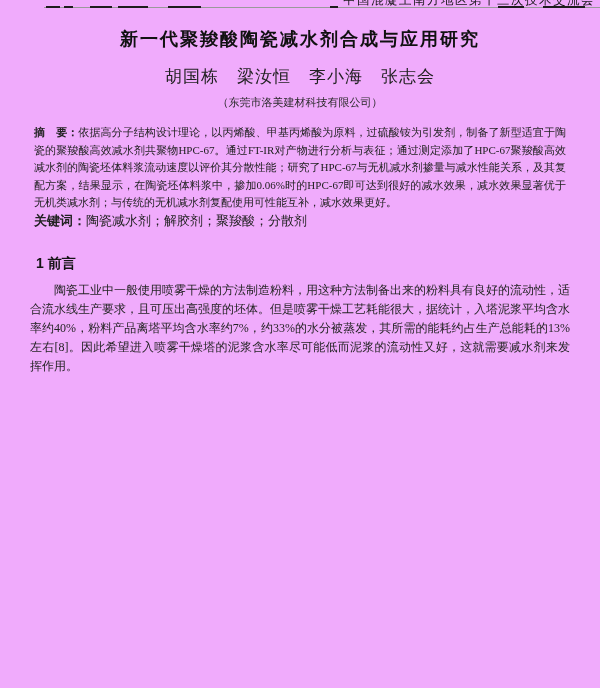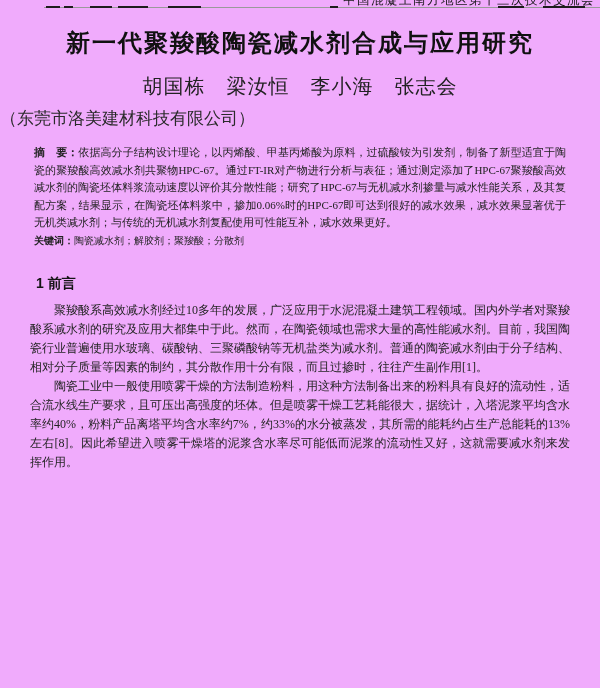--- a/index.html
+++ b/index.html
@@ -27,38 +27,38 @@
   .d2 { left:64px;  width:9px;  }
   .d3 { left:90px;  width:22px; }
   .d4 { left:118px; width:30px; }
   .d5 { left:168px; width:33px; }
   .d6 { left:330px; width:8px;  }
   .d7 { left:498px; width:26px; }
   .d8 { left:543px; width:42px; }
   .title {
     margin:27px 20px 0; text-align:center;
     font-family:"Liberation Sans","DejaVu Sans",sans-serif;
-    font-weight:bold; font-size:24px; letter-spacing:2px; color:#111;
+    font-weight:bold; font-size:18px; letter-spacing:2px; color:#111;
     white-space:nowrap;
   }
   .authors {
     margin-top:14px; text-align:center;
-    font-size:20px; letter-spacing:1px; color:#222;
+    font-size:17px; letter-spacing:1px; color:#222;
   }
   .affiliation {
-    margin-top:7px; 
-    font-size:17px; color:#2a2a2a;
+    margin-top:7px; text-align:center;
+    font-size:11px; color:#2a2a2a;
   }
   .abstract {
     margin:14px 34px 0; font-size:11px; line-height:17.5px;
     text-align:justify; color:#222;
   }
   .abstract .label, .keywords .label { font-weight:bold; }
   .keywords {
-    margin:0 34px; font-size:10px; line-height:17.5px; color:#222;
+    margin:0 34px; font-size:13px; line-height:17.5px; color:#222;
   }
   .section-heading {
     margin:26px 0 8px 36px;
     font-family:Liberation Sans, sans-serif;
     font-weight:bold; font-size:14px; color:#141414;
   }
   .body-text p {
     margin:0 30px; text-indent:2em;
     font-size:12px; line-height:19px;
     text-align:justify; color:#242424;
@@ -90,17 +90,16 @@
     <span class="label">摘　要：</span><span>依据高分子结构设计理论，以丙烯酸、甲基丙烯酸为原料，过硫酸铵为引发剂，制备了新型适宜于陶瓷的聚羧酸高效减水剂共聚物HPC-67。通过FT-IR对产物进行分析与表征；通过测定添加了HPC-67聚羧酸高效减水剂的陶瓷坯体料浆流动速度以评价其分散性能；研究了HPC-67与无机减水剂掺量与减水性能关系，及其复配方案，结果显示，在陶瓷坯体料浆中，掺加0.06%时的HPC-67即可达到很好的减水效果，减水效果显著优于无机类减水剂；与传统的无机减水剂复配使用可性能互补，减水效果更好。</span>
   </div>
 
   <div class="keywords">
     <span class="label">关键词：</span><span>陶瓷减水剂；解胶剂；聚羧酸；分散剂</span>
   </div>
 
   <div class="section-heading">1 前言</div>
 
   <div class="body-text">
-    <p>聚羧酸系高效减水剂经过10多年的发展，广泛应用于水泥混凝土建筑工程领域。国内外学者对聚羧酸系减水剂的研究及应用大都集中于此。然而，在陶瓷领域也需求大量的高性能减水剂。目前，我国陶瓷行业普遍使用水玻璃、碳酸钠、三聚磷酸钠等无机盐类为减水剂。普通的陶瓷减水剂由于分子结构、相对分子质量等因素的制约，其分散作用十分有限，而且过掺时，往往产生副作用[1]。</p>
     <p>陶瓷工业中一般使用喷雾干燥的方法制造粉料，用这种方法制备出来的粉料具有良好的流动性，适合流水线生产要求，且可压出高强度的坯体。但是喷雾干燥工艺耗能很大，据统计，入塔泥浆平均含水率约40%，粉料产品离塔平均含水率约7%，约33%的水分被蒸发，其所需的能耗约占生产总能耗的13%左右[8]。因此希望进入喷雾干燥塔的泥浆含水率尽可能低而泥浆的流动性又好，这就需要减水剂来发挥作用。</p>
   </div>
 
 </div>
 
 </body></html>

